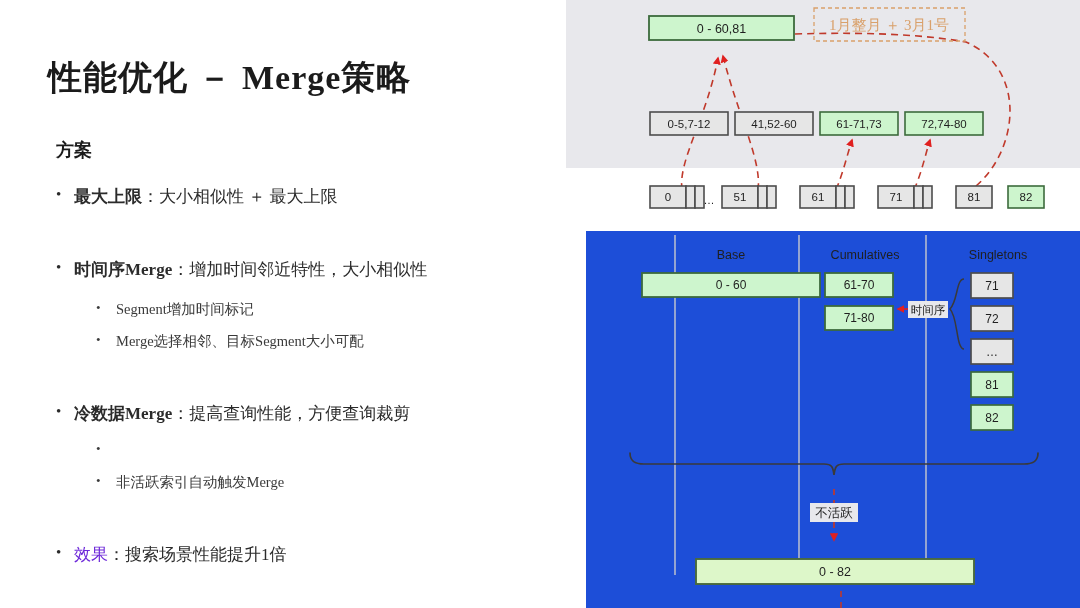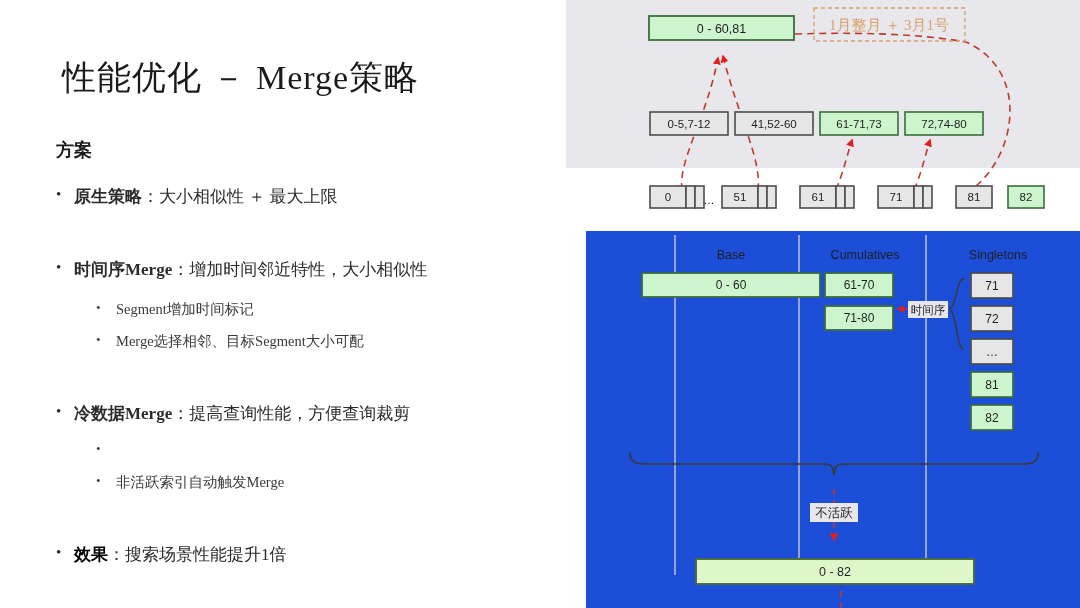--- a/index.html
+++ b/index.html
@@ -12,25 +12,24 @@
     position:relative;
   }
 
   
   #left-pane {
     position:absolute; left:0; top:0; width:566px; height:608px;
     background:#ffffff;
   }
   #slide-title {
     position:absolute; left:48px; top:55px;
-    font-size:34px; font-weight:400; color:#1b1b1b;
+    font-size:34px; font-weight:700; color:#1b1b1b;
     letter-spacing:1px;
     font-family:"Liberation Serif", serif;
     white-space:nowrap;
-    margin-left:14px;
   }
   #section-heading {
     position:absolute; left:56px; top:138px;
     font-size:18px; font-weight:700; color:#1b1b1b;
     font-family:"Liberation Serif", serif;
   }
   .bullet-l1 {
     position:absolute; left:56px;
     font-size:17px; color:#2b2b2b;
     font-family:"Liberation Serif", serif;
@@ -46,21 +45,21 @@
     position:absolute; left:96px;
     font-size:14.5px; color:#3a3a3a;
     font-family:"Liberation Serif", serif;
     white-space:nowrap;
     display:flex; align-items:flex-start;
   }
   .bullet-l2 .dot {
     display:inline-block; width:20px; flex:0 0 20px;
     color:#3a3a3a; font-size:13px;
   }
-  .green-text { color:#000000; font-weight:700; }
+  .green-text { color:#6d28d9; font-weight:400; }
 
   
   #panel-top {
     position:absolute; left:566px; top:0; width:514px; height:168px;
     background:#e8e8ec;
   }
   #panel-bottom {
     position:absolute; left:566px; top:231px; width:514px; height:377px;
     background:#1d4ed8;
     margin-left:20px;
@@ -75,21 +74,21 @@
 </style>
 </head>
 <body>
 
 <div id="left-pane">
   <div id="slide-title">性能优化 － Merge策略</div>
   <div id="section-heading">方案</div>
   <div id="bullet-container">
       <div class="bullet-l1" style="top: 185px;">
         <span class="dot">•</span>
-        <span><span class="b-strong">原生策略</span><span>：大小相似性 ＋ 最大上限</span></span>
+        <span><span class="b-strong">最大上限</span><span>：大小相似性 ＋ 最大上限</span></span>
       </div>
       <div class="bullet-l1" style="top: 258px;">
         <span class="dot">•</span>
         <span><span class="b-strong">时间序Merge</span><span>：增加时间邻近特性，大小相似性</span></span>
       </div>
       <div class="bullet-l2" style="top: 300px;">
         <span class="dot">•</span>
         <span>Segment增加时间标记</span>
       </div>
       <div class="bullet-l2" style="top: 332px;">

